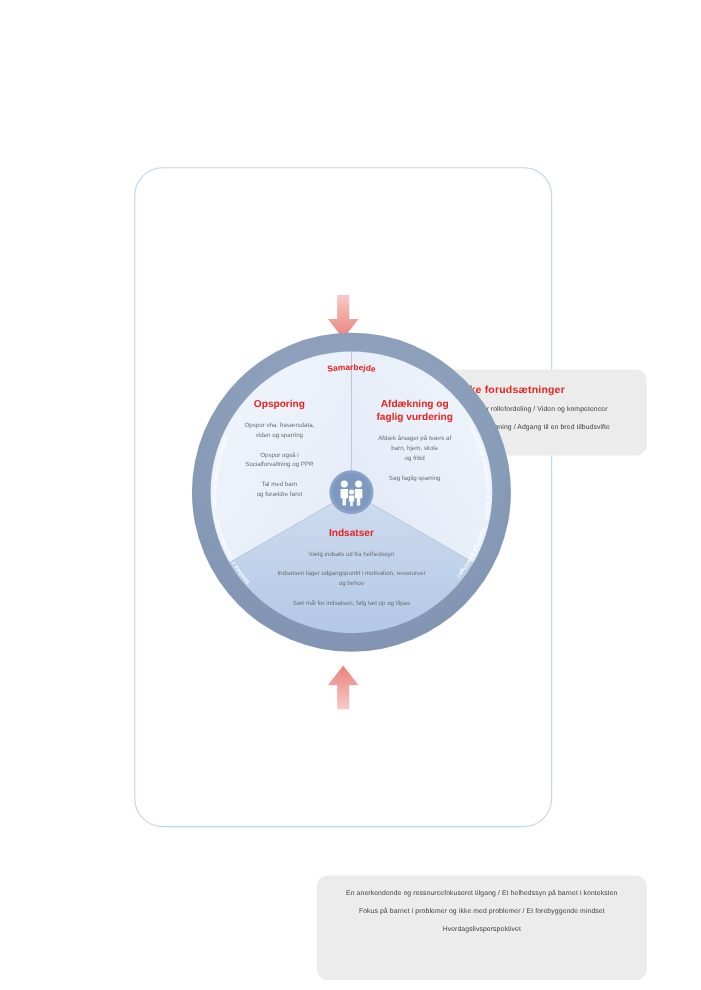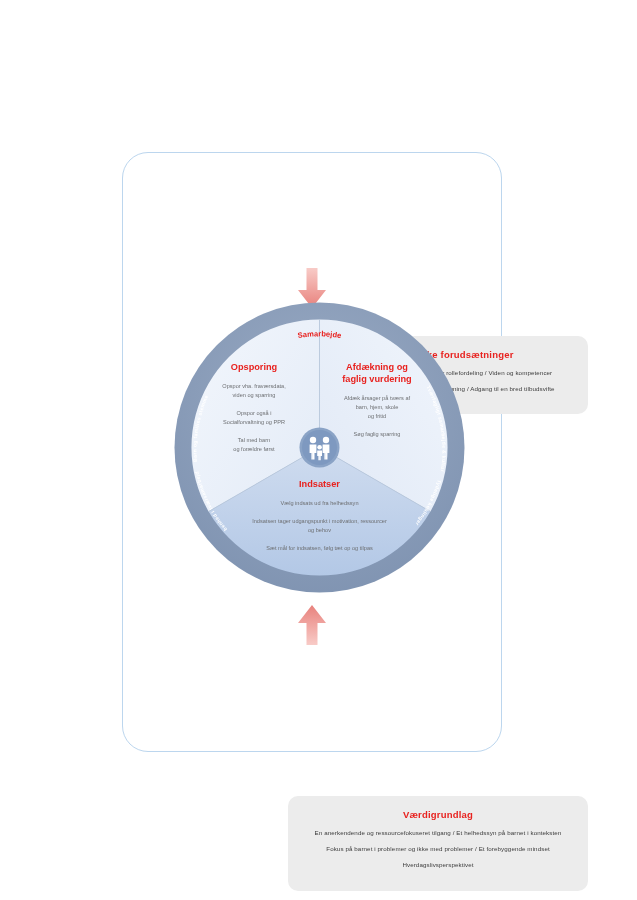--- a/index.html
+++ b/index.html
@@ -83,21 +83,20 @@
     <defs>
       <linearGradient id="gup" x1="0" y1="1" x2="0" y2="0">
         <stop offset="0%" stop-color="#f8cbc7"></stop>
         <stop offset="100%" stop-color="#e8817c"></stop>
       </linearGradient>
     </defs>
     <path d="M15 2 L29 20 H20.5 V42 H9.5 V20 H1 Z" fill="url(#gup)"></path>
   </svg>
 
   <div class="panel" id="panel-bottom">
-    <div class="p-title">Værdigrundlag</div>
     <div class="p-line">En anerkendende og ressourcefokuseret tilgang / Et helhedssyn på barnet i konteksten</div>
     <div class="p-line">Fokus på barnet i problemer og ikke med problemer / Et forebyggende mindset</div>
     <div class="p-line">Hverdagslivsperspektivet</div>
   </div>
 </div>
 
 <div id="wheel">
 <svg viewBox="0 0 295 295" xmlns="http://www.w3.org/2000/svg">
   <defs>
     <radialGradient id="ringgrad" cx="50%" cy="35%" r="70%">

